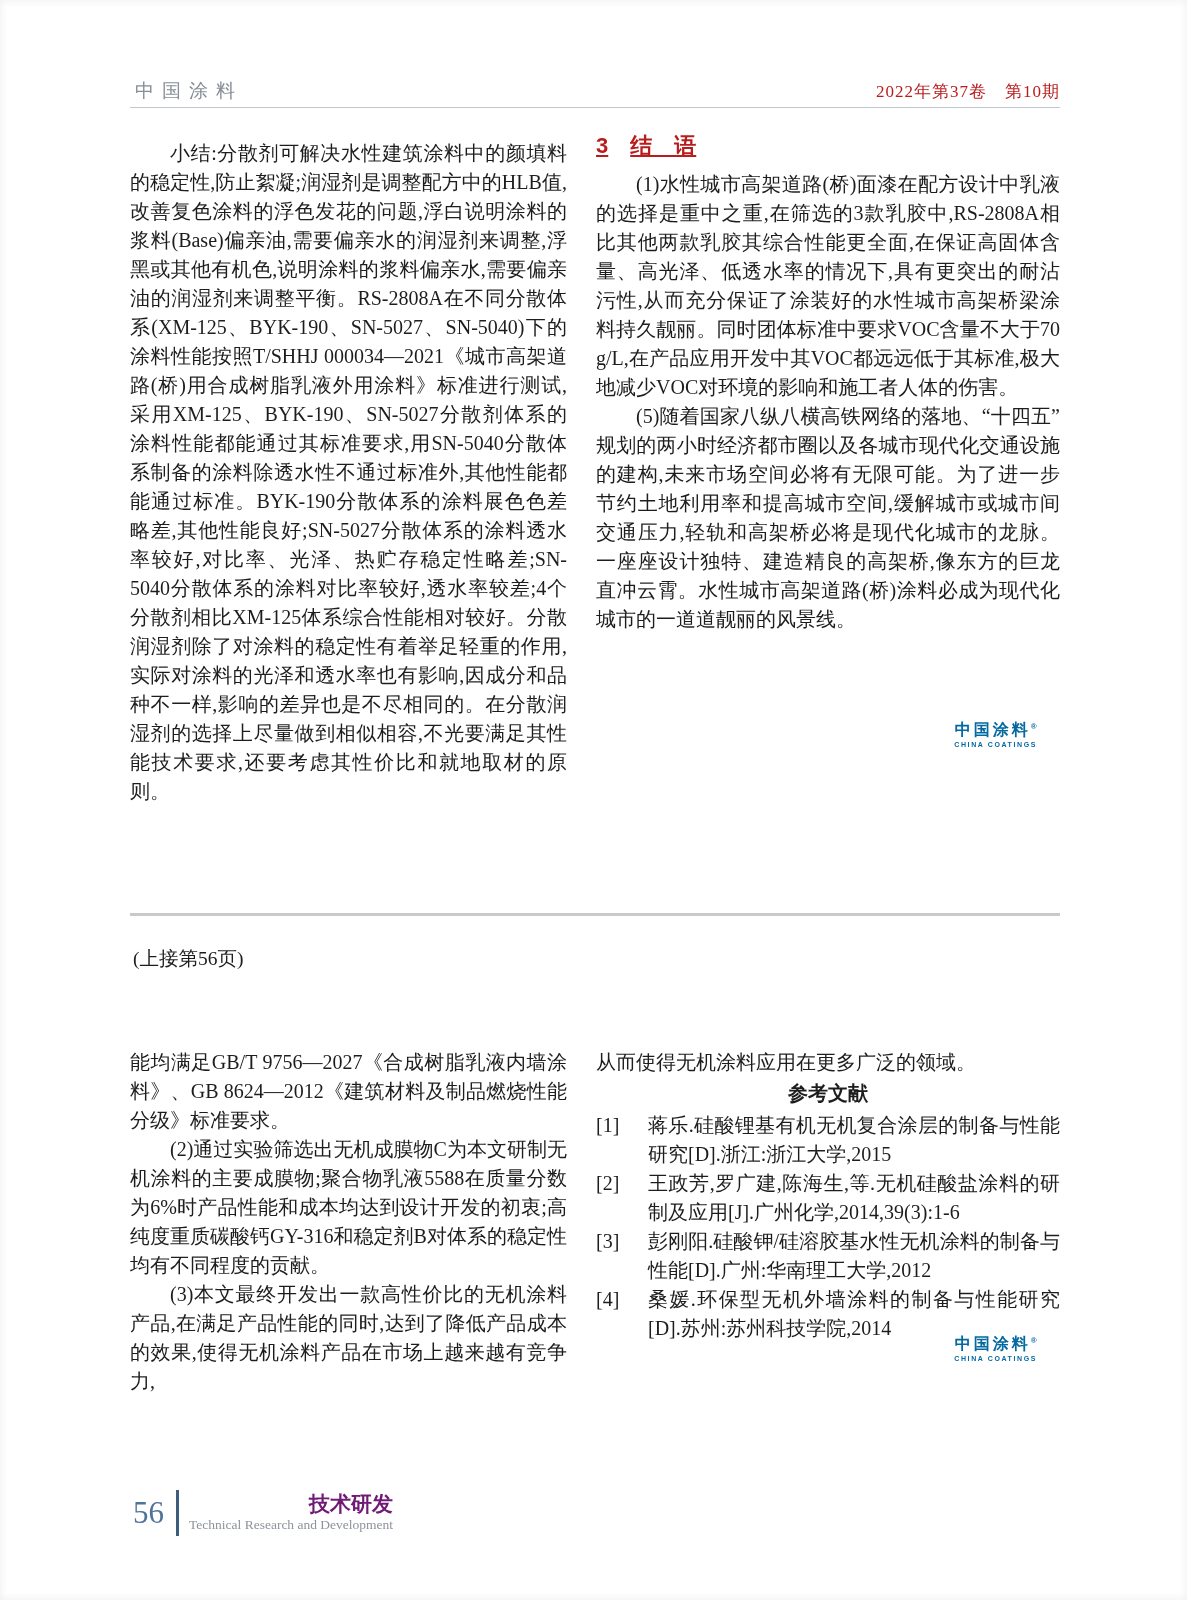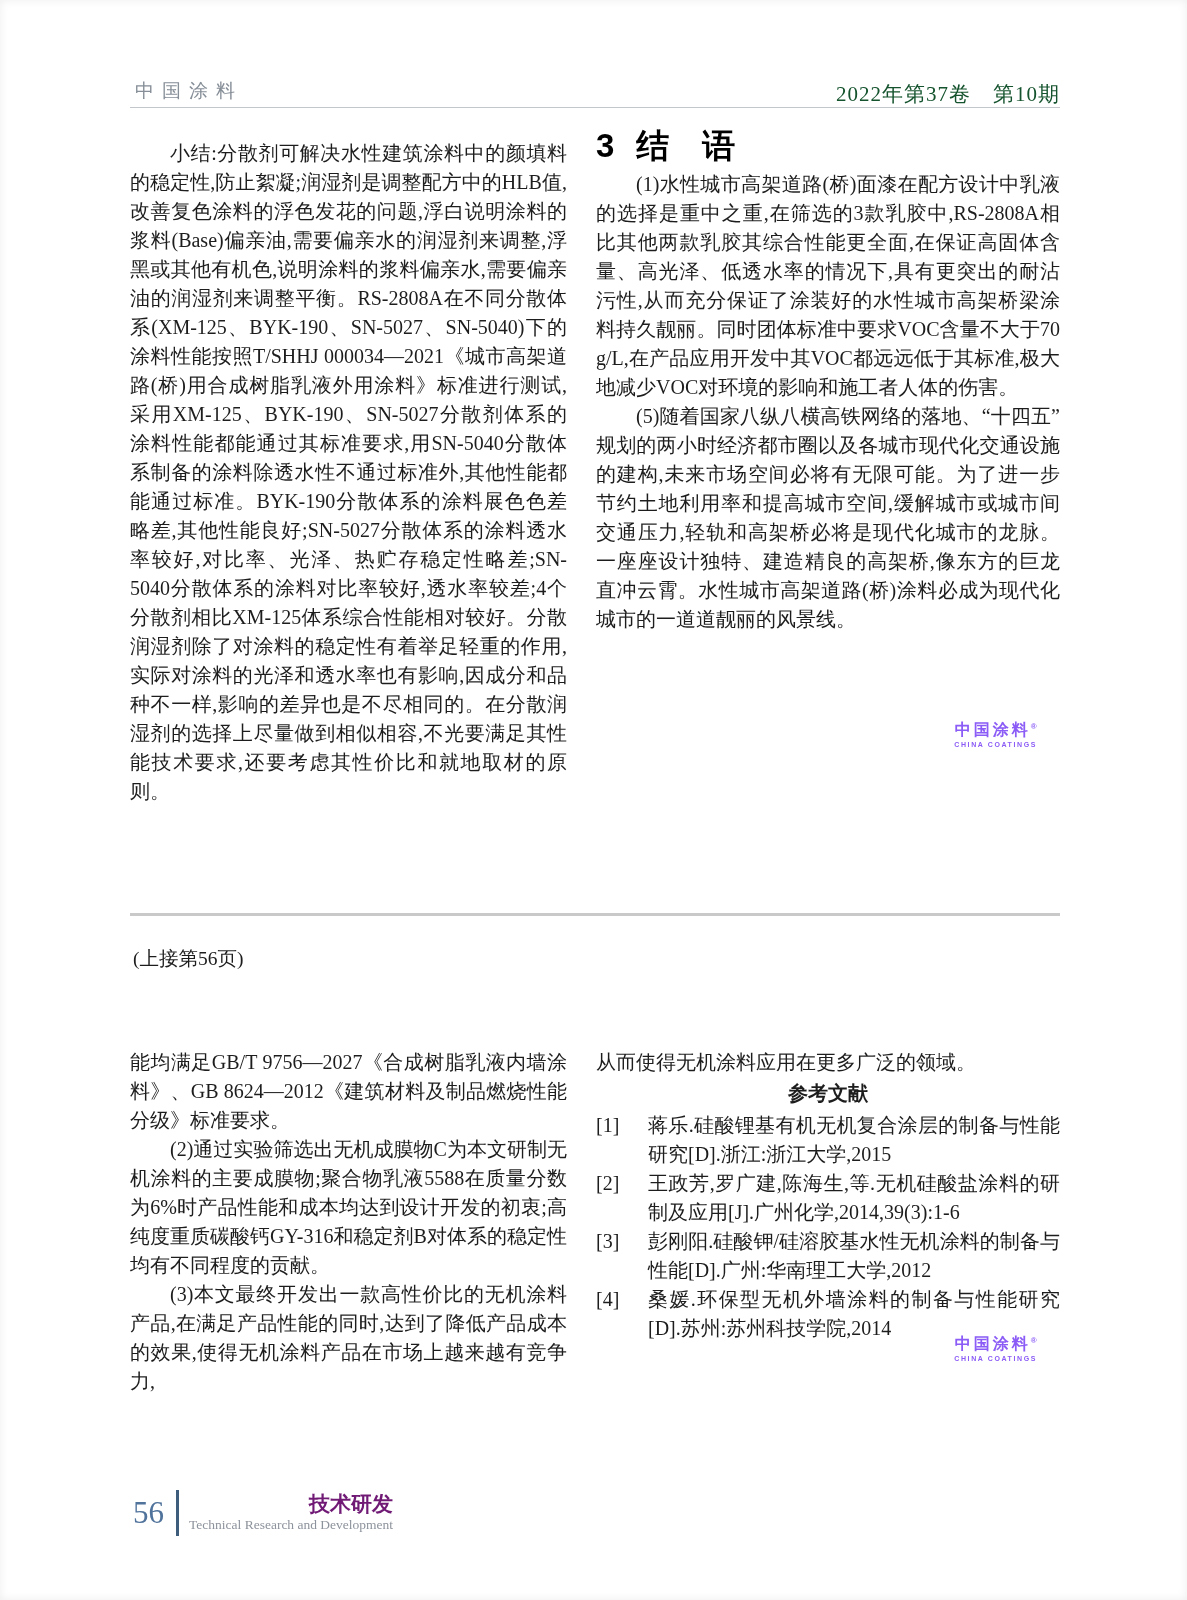--- a/index.html
+++ b/index.html
@@ -13,45 +13,46 @@
     color:#1d1d1d;
     overflow:hidden;
   }
   
   .hdr-left {
     position:absolute; left:135px; top:78px;
     font-size:19px; color:#868e97; letter-spacing:8px;
   }
   .hdr-right {
     position:absolute; right:127px; top:80px;
-    font-size:21px; color:#14532d; letter-spacing:1px;
+    font-size:17px; color:#b91c1c; letter-spacing:1px;
   }
   .hdr-rule {
     position:absolute; left:130px; top:107px; width:930px; height:1px;
     background:#c3c7cb;
   }
   
   .col { position:absolute; font-size:20px; line-height:29px; text-align:justify; }
   .col p { margin:0; }
   .indent { text-indent:2em; }
   .top-left  { left:130px; top:139px; width:437px; }
   .top-right { left:596px; top:131px; width:464px; }
   .bot-left  { left:130px; top:1048px; width:437px; }
   .bot-right { left:596px; top:1048px; width:464px; }
 
   .section-heading {
-    font-size:33px; font-weight:bold; color:#000000;
+    font-size:22px; font-weight:bold; color:#b91c1c;
     margin-bottom:10px; text-indent:0;
     font-family:"Liberation Sans","DejaVu Sans",sans-serif;
+    text-decoration:underline;
   }
   .section-heading .num { margin-right:22px; }
 
   
   .logo { position:absolute; right:150px; text-align:center;
-          color:#8b5cf6; font-family:"Liberation Sans","DejaVu Sans",sans-serif; }
+          color:#0369a1; font-family:"Liberation Sans","DejaVu Sans",sans-serif; }
   .logo-1 { top:718px; }
   .logo-2 { top:1332px; }
   .logo-cn { font-size:16px; font-weight:bold; letter-spacing:3px; line-height:18px; }
   .logo-cn .reg { font-size:8px; vertical-align:super; letter-spacing:0; }
   .logo-en { font-size:7px; font-weight:bold; letter-spacing:1.6px; margin-top:2px; }
 
   
   .divider { position:absolute; left:130px; top:913px; width:930px; height:3px; background:#c9c9c9; }
   .cont-note { position:absolute; left:133px; top:945px; font-size:19.5px; color:#1d1d1d; }
 

